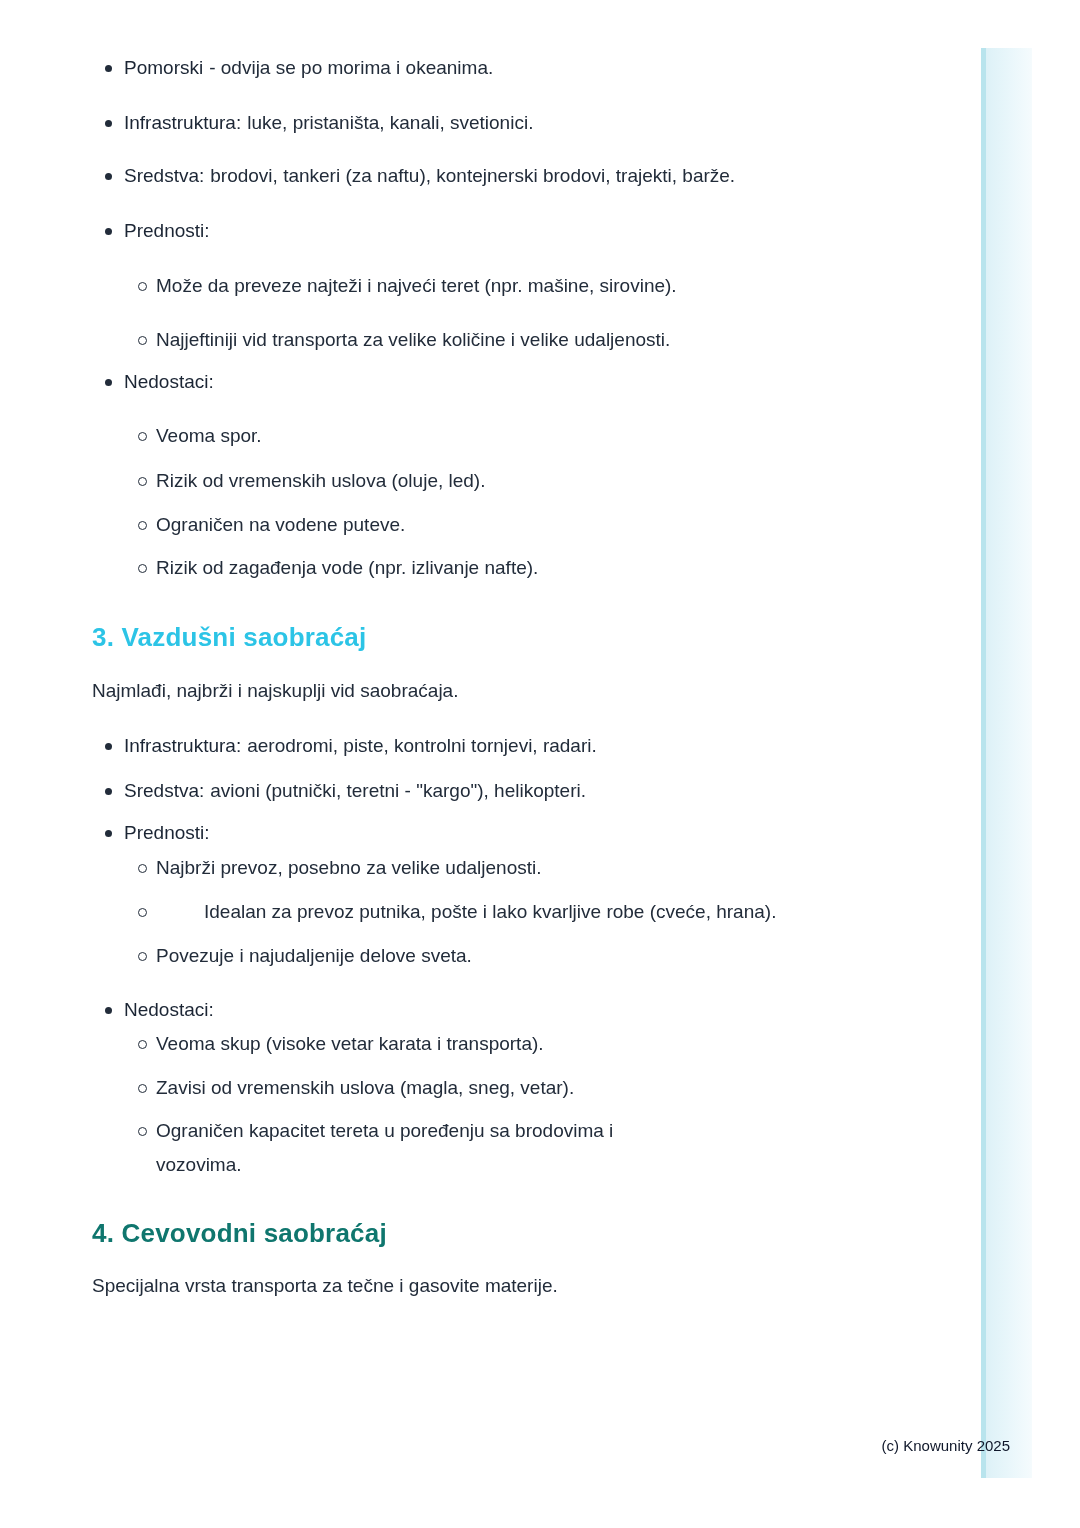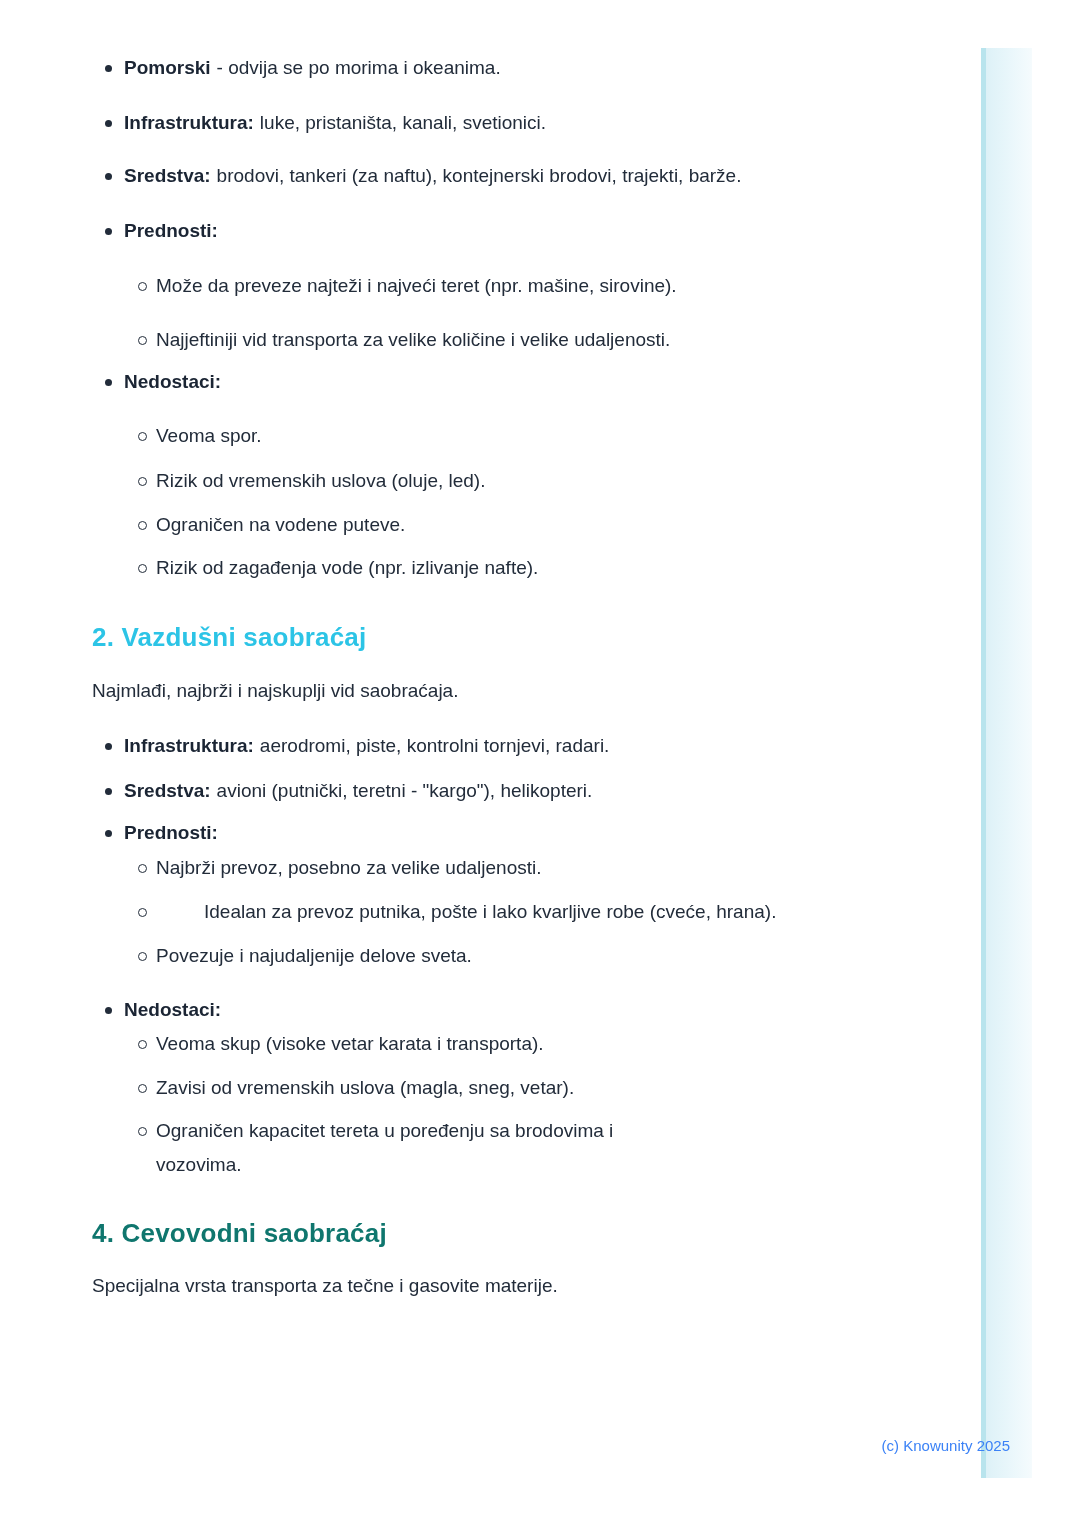--- a/index.html
+++ b/index.html
@@ -21,21 +21,21 @@
     z-index:1;
   }
   .content {
     position:absolute;
     top:51px; left:92px;
     width:740px;
     z-index:2;
     font-size:19px;
     line-height:34px;
   }
-  .lbl { font-weight:bold; color:#1b2534; margin-right:6px; }
+  .lbl { font-weight:normal; color:#1b2534; margin-right:6px; }
   
   .row1 { position:relative; padding-left:32px; }
   .row1 .dot {
     position:absolute; left:13px; top:14px;
     width:7px; height:7px; border-radius:50%;
     background:#222c3a;
   }
   
   .row2 { position:relative; padding-left:64px; }
   .row2 .ring {
@@ -56,21 +56,21 @@
   
   .mb0{margin-bottom:0} .mb1{margin-bottom:1px} .mb8{margin-bottom:8px}
   .mb9{margin-bottom:9px} .mb10{margin-bottom:10px} .mb11{margin-bottom:11px}
   .mb16{margin-bottom:16px} .mb17{margin-bottom:17px} .mb19{margin-bottom:19px}
   .mb20{margin-bottom:20px} .mb21{margin-bottom:21px}
   .mb31{margin-bottom:31px} .mb32{margin-bottom:32px}
   .footer {
     position:absolute;
     top:1436px; right:70px;
     font-size:15px; line-height:20px;
-    color:#3b82f6;
+    color:#0f172a;
     z-index:3;
   }
 </style>
 </head>
 <body>
 
 <div class="page">
 
   <div class="stripe"></div>
 
@@ -120,21 +120,21 @@
     </div>
     <div class="row2 mb9">
       <span class="ring"></span>
       <span>Ograničen na vodene puteve.</span>
     </div>
     <div class="row2 mb32">
       <span class="ring"></span>
       <span>Rizik od zagađenja vode (npr. izlivanje nafte).</span>
     </div>
 
-    <h2 class="mb17" style="color:#2cc4e6">2. Vazdušni saobraćaj</h2>
+    <h2 class="mb17" style="color:#2cc4e6">3. Vazdušni saobraćaj</h2>
 
     <div class="intro mb21">Najmlađi, najbrži i najskuplji vid saobraćaja.</div>
 
     <div class="row1 mb11">
       <span class="dot"></span>
       <span class="lbl">Infrastruktura:</span><span>aerodromi, piste, kontrolni tornjevi, radari.</span>
     </div>
 
     <div class="row1 mb8">
       <span class="dot"></span>

